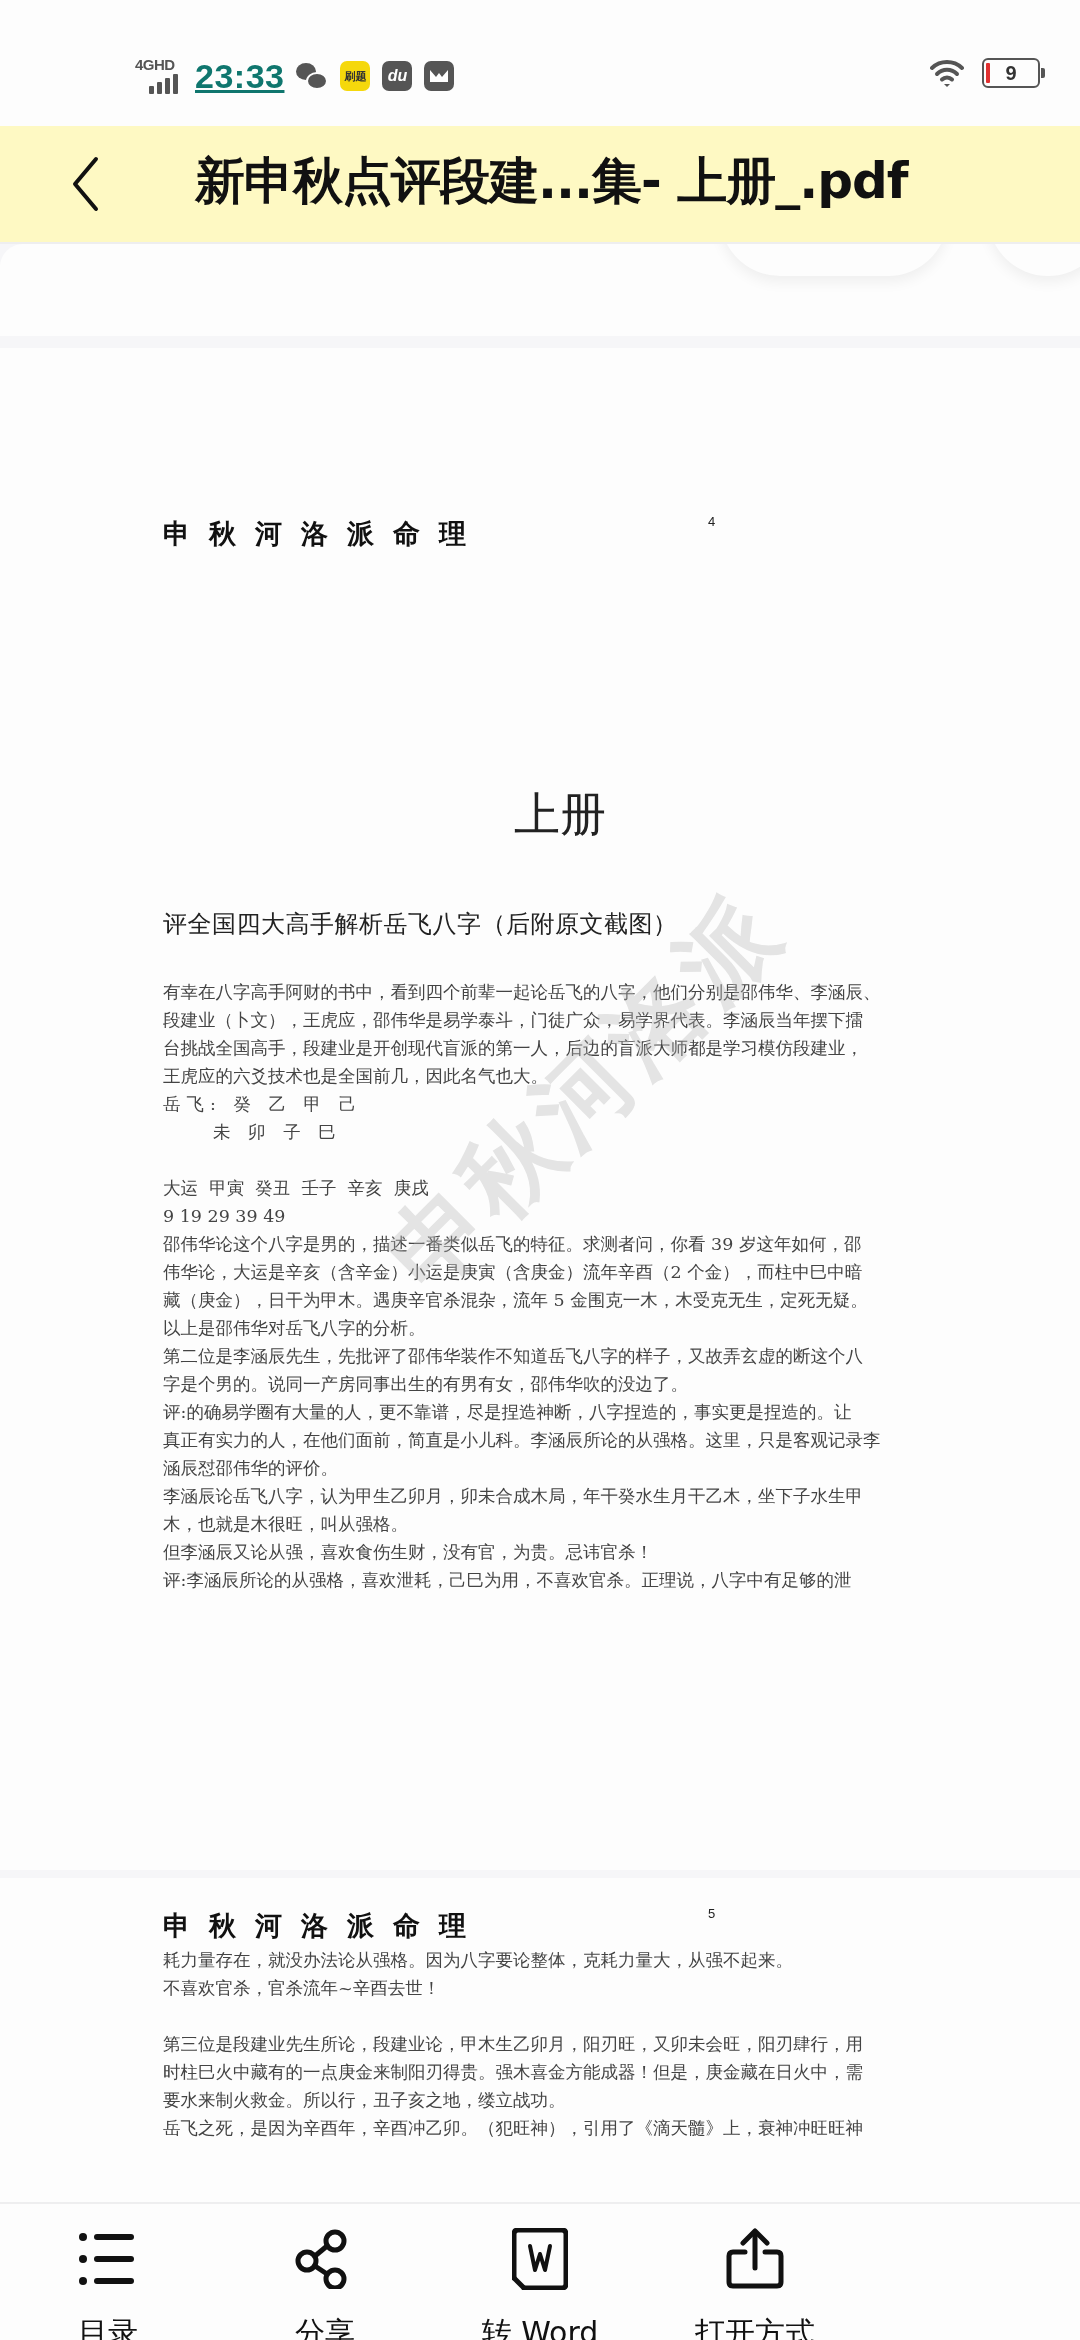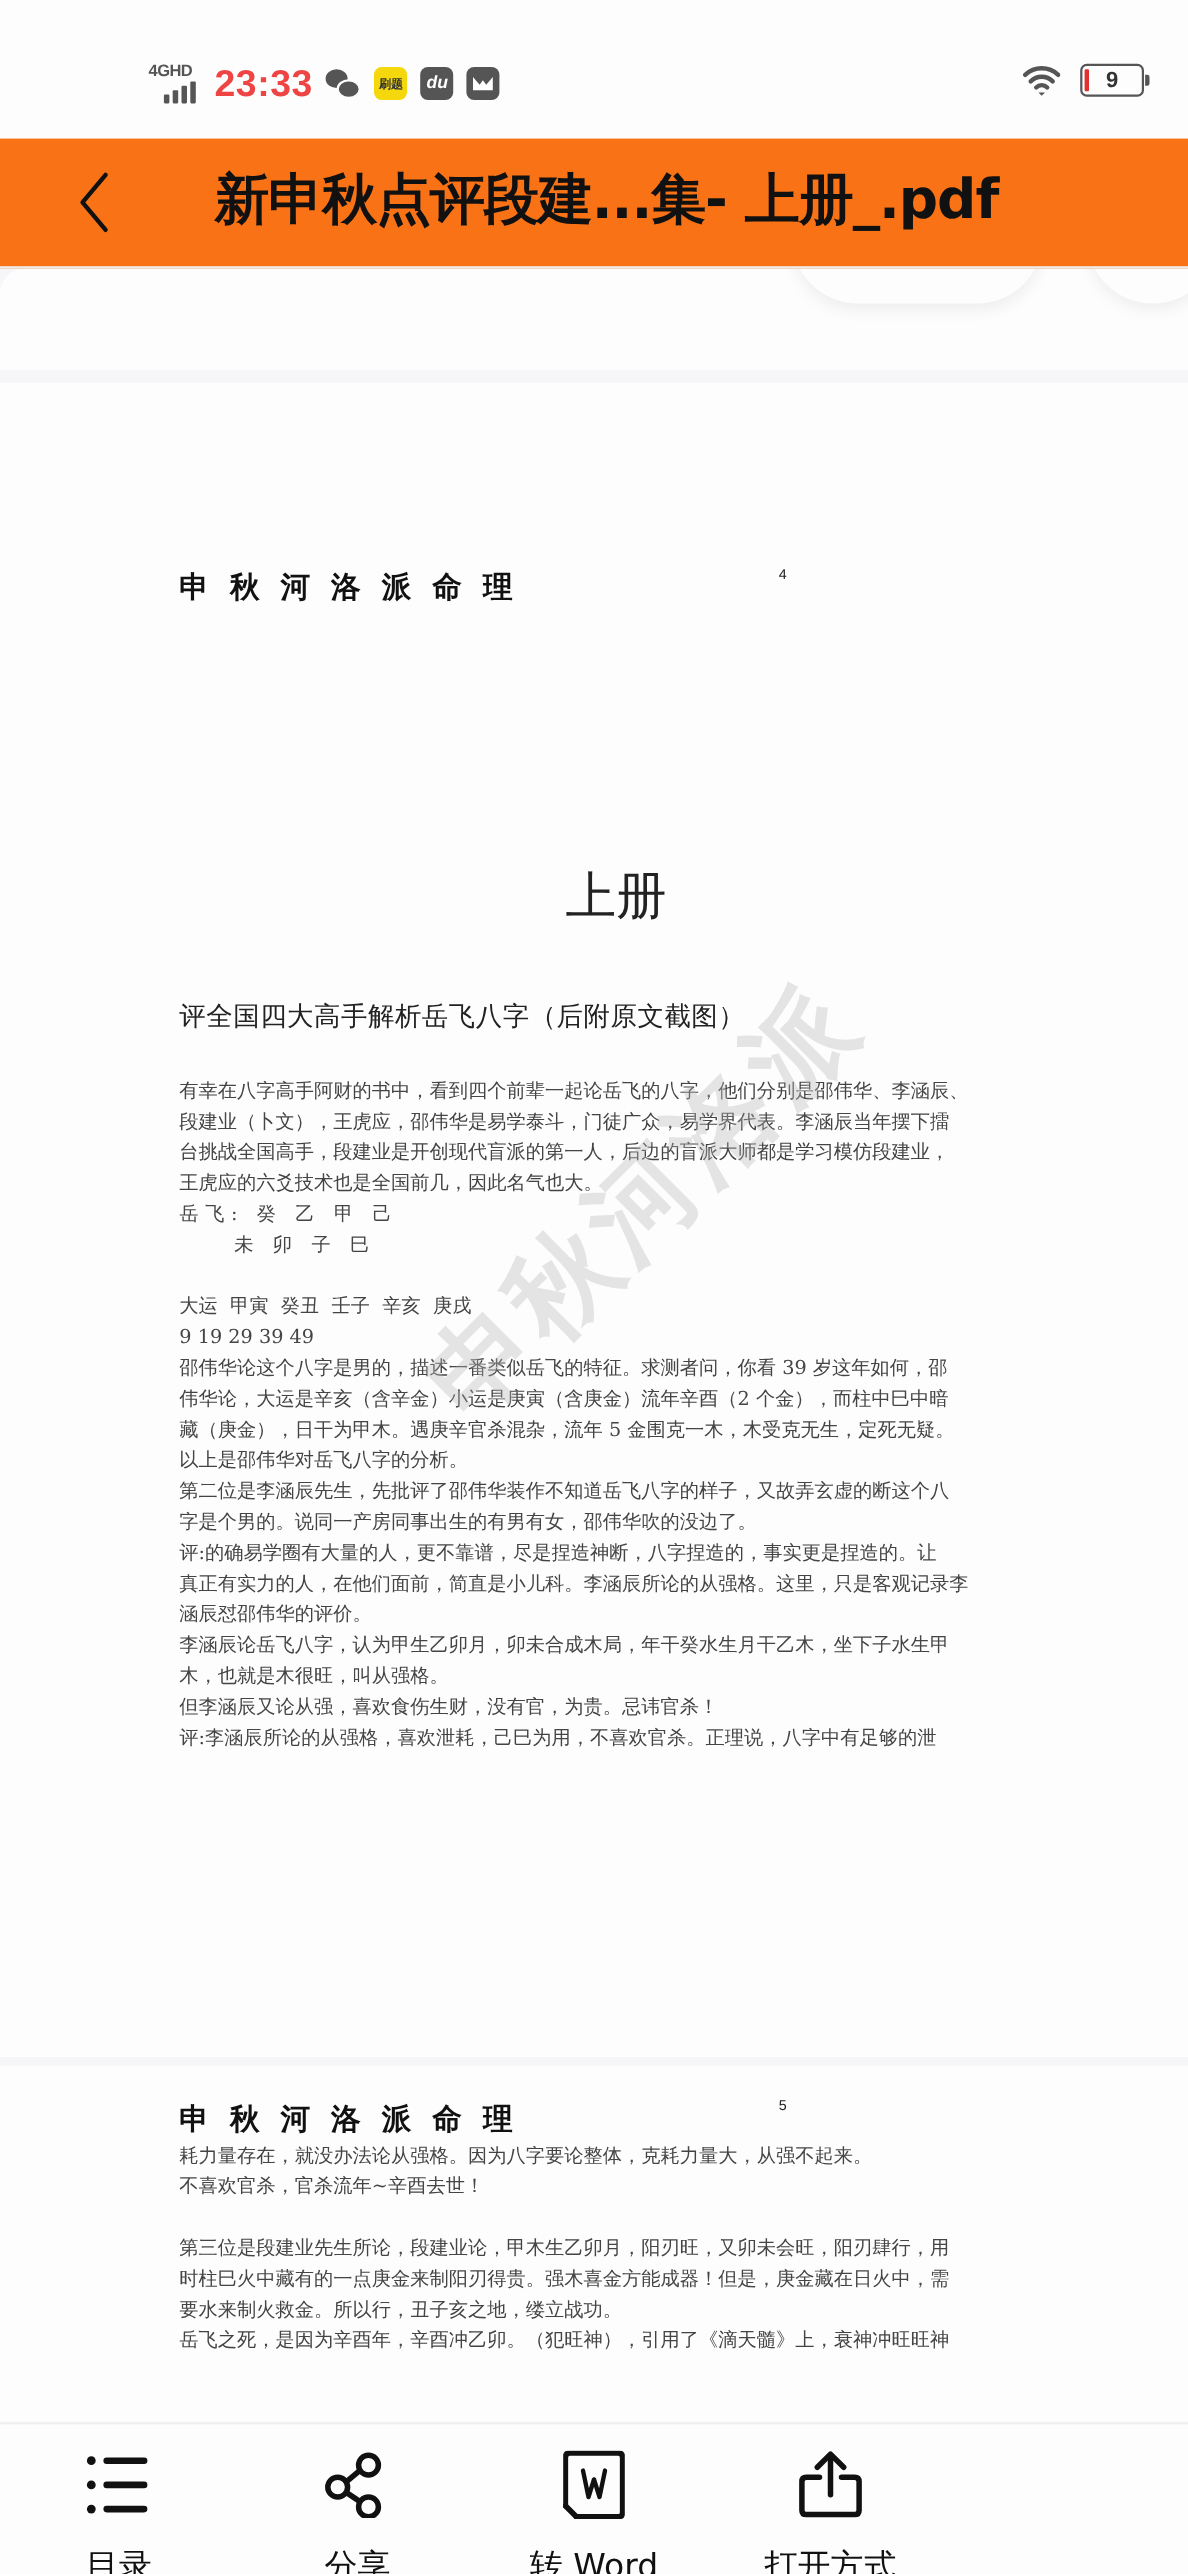--- a/index.html
+++ b/index.html
@@ -14,38 +14,38 @@
   
   .status-bar {
     position: absolute; top: 0; left: 0; width: 1080px; height: 110px;
     background: #fdfdfd; z-index: 5;
   }
   .sb-left { position: absolute; left: 135px; top: 38px; height: 44px; display: flex; align-items: center; gap: 12px; }
   .net { position: relative; width: 48px; height: 40px; }
   .net .net-label { position: absolute; top: 0; left: 0; font: bold 15px "Liberation Sans", sans-serif; color: #555; letter-spacing: -0.5px; }
   .net .bars { position: absolute; bottom: 2px; left: 14px; display: flex; align-items: flex-end; gap: 3px; }
   .net .bars span { display: block; width: 5px; background: #555; border-radius: 1px; }
-  .clock { font: bold 34px "Liberation Sans", sans-serif; color: #ef4444; letter-spacing: 0.5px; }
+  .clock { font: bold 34px "Liberation Sans", sans-serif; color: #0f766e; letter-spacing: 0.5px; text-decoration: underline; }
   .app-ic { width: 30px; height: 30px; border-radius: 7px; display: flex; align-items: center; justify-content: center; font: bold 13px "Liberation Sans", sans-serif; }
   .app-wechat { width: 32px; height: 30px; position: relative; }
   .app-wechat span { position: absolute; border-radius: 50%; background: #555; }
   .app-yellow { background: #f5d80c; color: #333; font-size: 11px; }
   .app-du { background: #555; color: #fff; font-size: 16px; font-style: italic; }
   .app-mail { background: #555; }
   .app-mail svg { display: block; }
 
   .sb-right { position: absolute; right: 40px; top: 42px; display: flex; align-items: center; gap: 18px; }
   .battery { position: relative; width: 58px; height: 30px; border: 2.5px solid #555; border-radius: 6px; display: flex; align-items: center; justify-content: center; font: bold 20px "Liberation Sans", sans-serif; color: #333; }
   .battery::before { content: ""; position: absolute; left: 2px; top: 3px; bottom: 3px; width: 4px; background: #e03030; border-radius: 1px; }
   .battery::after { content: ""; position: absolute; right: -7px; top: 8px; width: 4px; height: 10px; background: #555; border-radius: 0 2px 2px 0; }
 
   
   .header {
     position: absolute; top: 110px; left: 0; width: 1080px; height: 118px;
-    background: #f97316; z-index: 5; border-bottom: 2px solid #eeeeef;
+    background: #fef9c3; z-index: 5; border-bottom: 2px solid #eeeeef;
   }
   .back-btn { position: absolute; left: 55px; top: 18px; width: 60px; height: 80px; display: flex; align-items: center; justify-content: center; }
   .title { position: absolute; left: 195px; top: 22px; font: bold 50px "DejaVu Sans", sans-serif; color: #111; white-space: nowrap; letter-spacing: -1px; }
 
   
   .float-pill { position: absolute; top: 150px; height: 110px; background: #fdfdfd; border-radius: 0 0 60px 60px; box-shadow: 0 6px 14px rgba(0,0,0,0.06); z-index: 2; }
 
   
   .pdf-area { position: absolute; top: 228px; left: 0; width: 1080px; height: 2112px; overflow: hidden; background: #f6f6f8; border-radius: 23px; }
   .page { position: absolute; left: 0; width: 1080px; background: #fdfdfd; }

